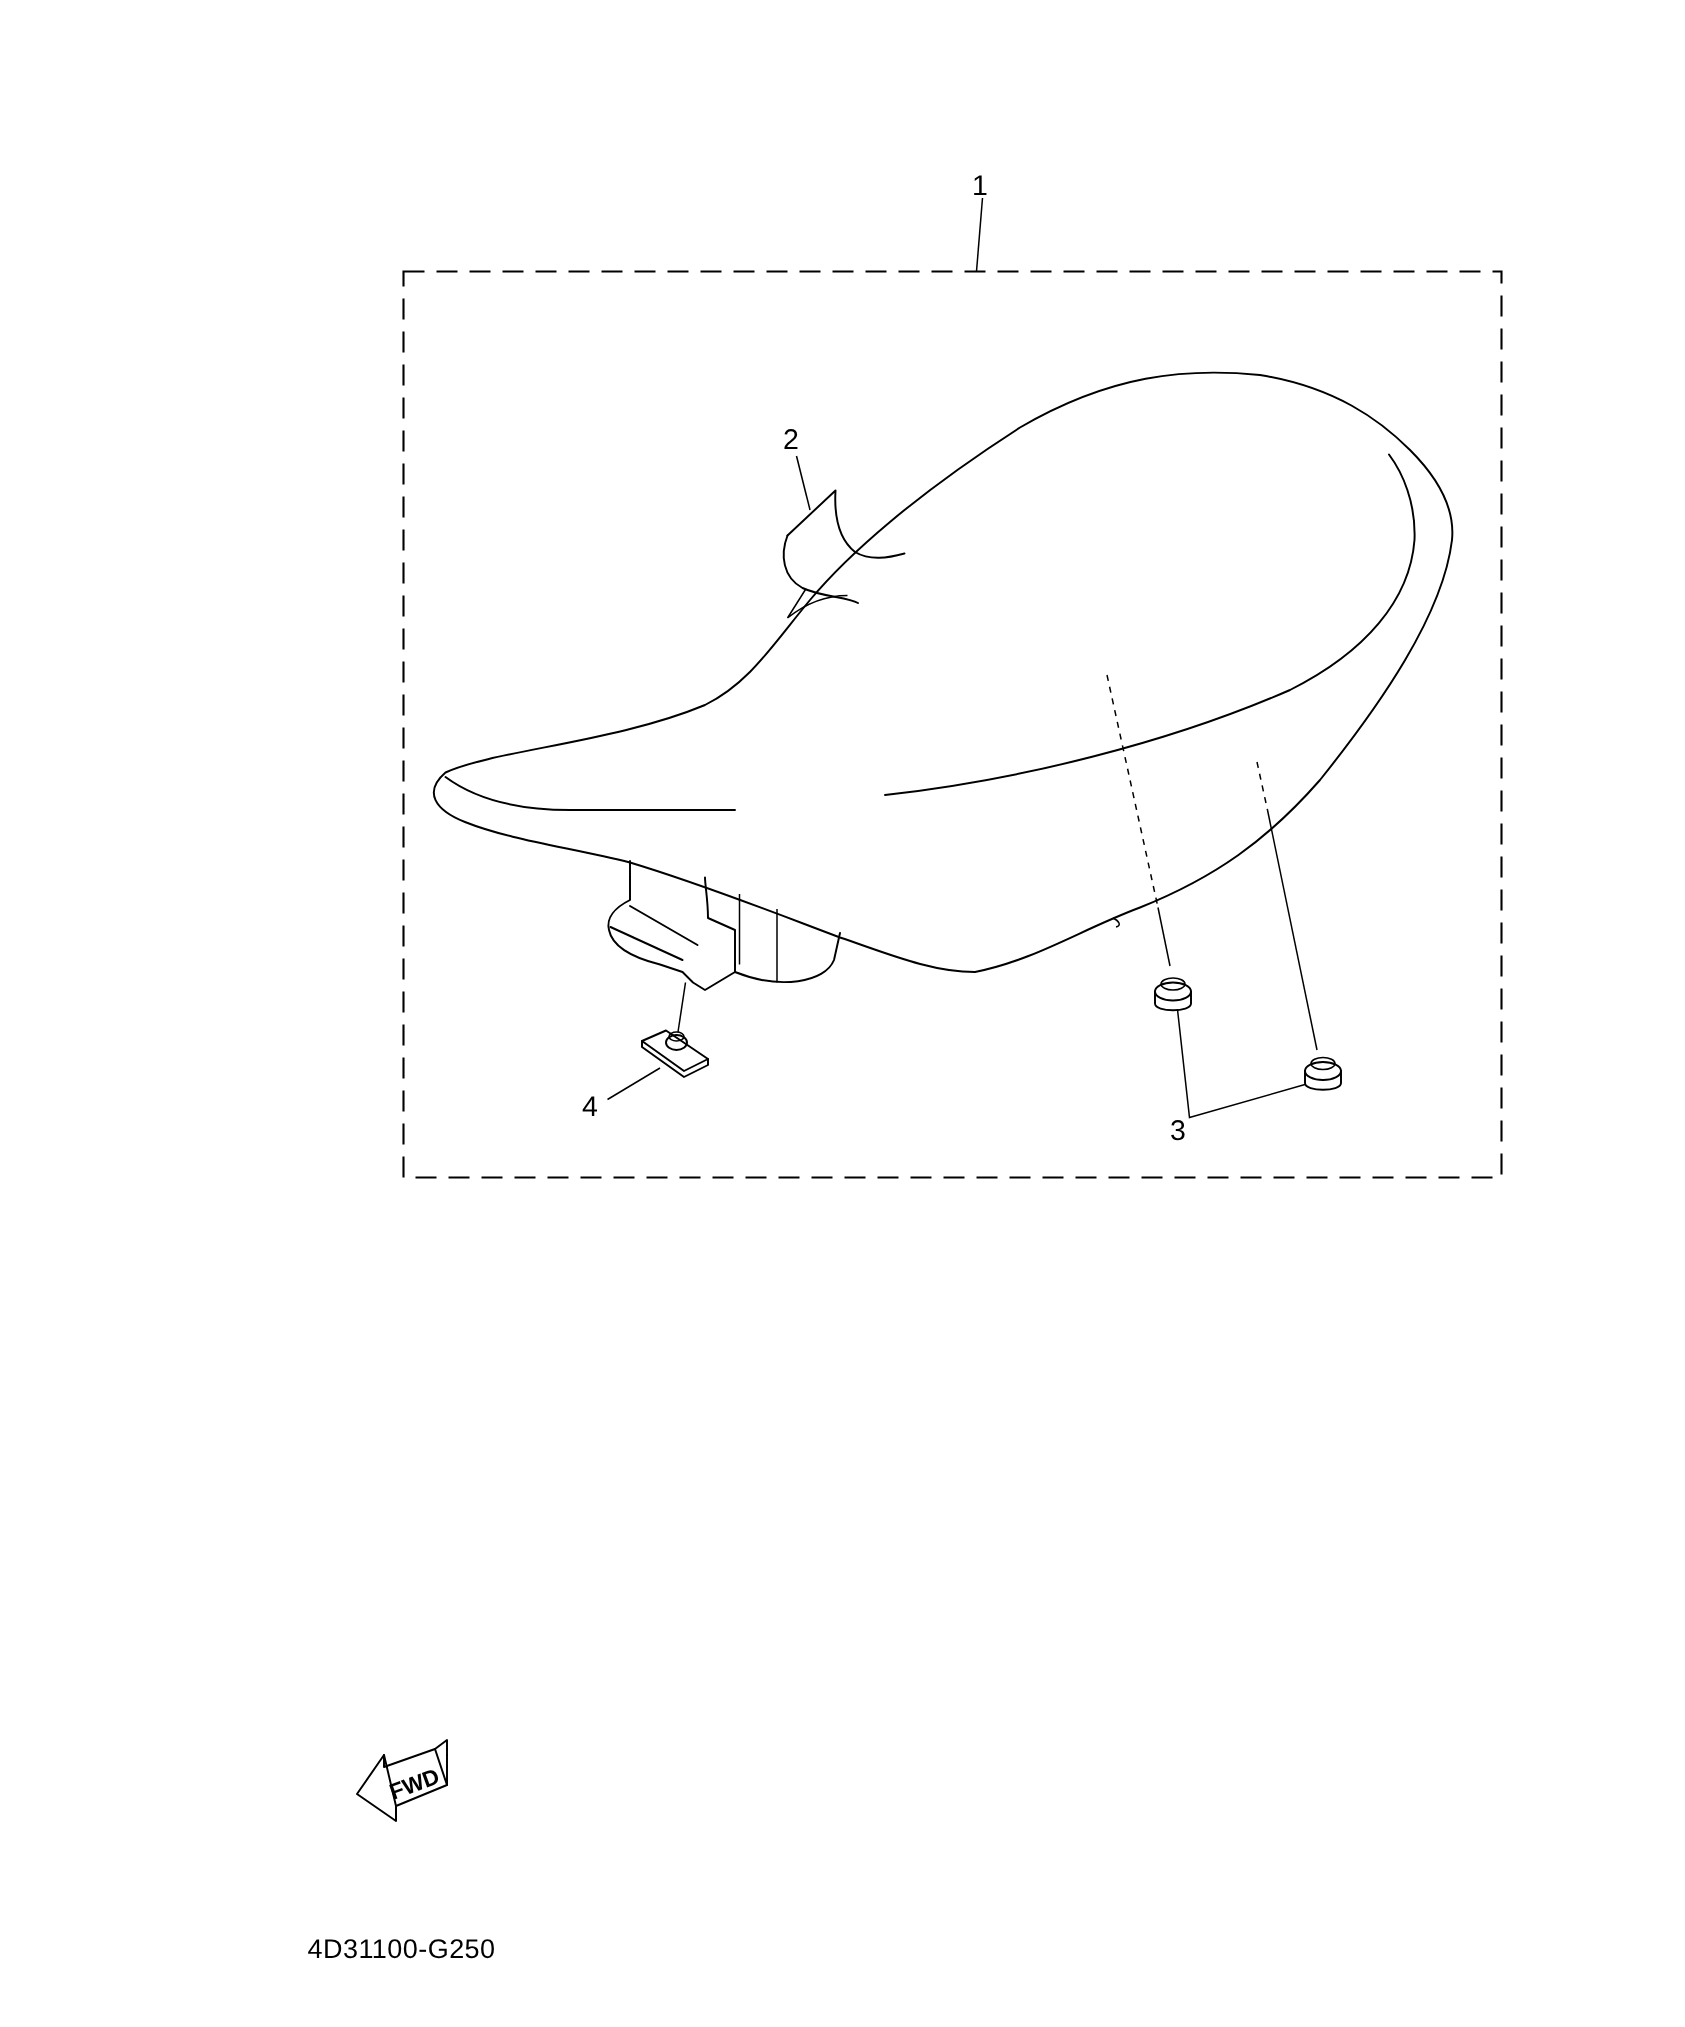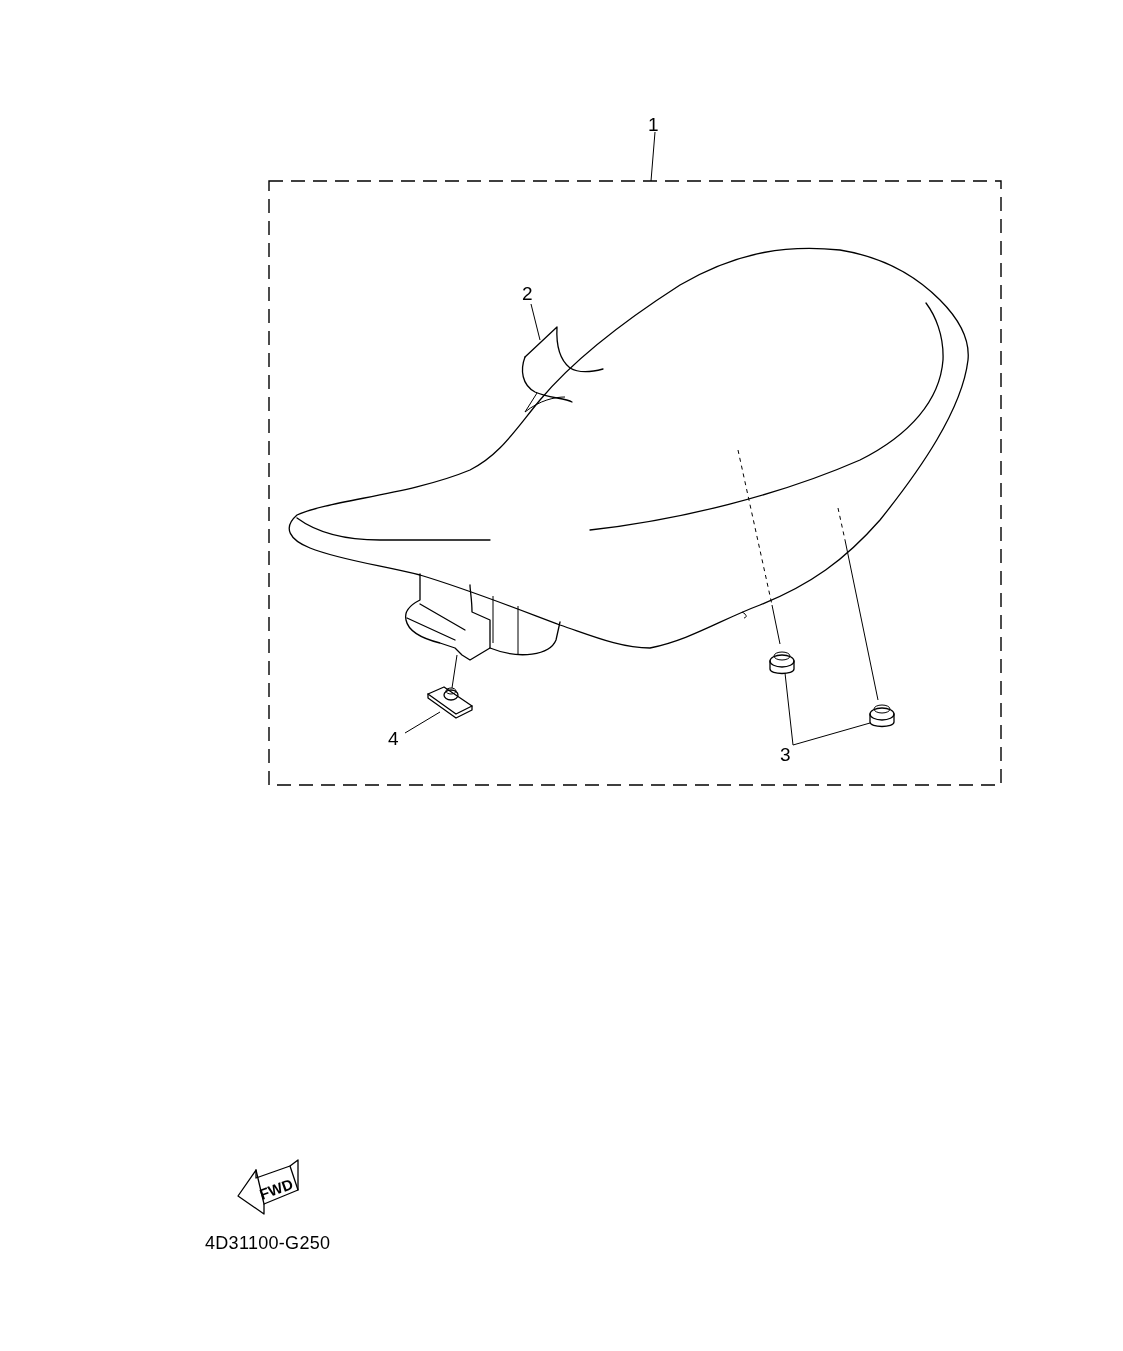--- a/index.html
+++ b/index.html
@@ -4,21 +4,21 @@
 <style>
   html, body { margin: 0; padding: 0; background: #ffffff; }
   body { width: 1123px; height: 1351px; position: relative; overflow: hidden;
          font-family: "Liberation Sans", sans-serif; color: #000; }
   #diagram { position: absolute; left: 0; top: 0; width: 1123px; height: 1351px; }
   .ln { fill: none; stroke: #000; stroke-width: 1.3; stroke-linecap: round; stroke-linejoin: round; }
   .thin { fill: none; stroke: #000; stroke-width: 1; }
   .dash { fill: none; stroke: #000; stroke-width: 1; stroke-dasharray: 4 4; }
   .box { fill: none; stroke: #000; stroke-width: 1.4; stroke-dasharray: 14 8; }
   .callout { position: absolute; font-size: 19px; line-height: 1; color: #000; }
-  .partcode { position: absolute; left: 205px; top: 1233px; font-size: 18px; letter-spacing: 0.3px; }
+  .partcode { position: absolute; left: 205px; top: 1289px; font-size: 18px; letter-spacing: 0.3px; }
   .fwd-label { font-family: "Liberation Sans", sans-serif; font-weight: bold; font-size: 15px; }
 </style>
 </head>
 <body>
 
 <svg id="diagram" viewBox="0 0 1123 1351" xmlns="http://www.w3.org/2000/svg">
 
   <rect class="box" x="269" y="181" width="732" height="604"></rect>
 
   <line class="thin" x1="655" y1="132" x2="651" y2="181"></line>

